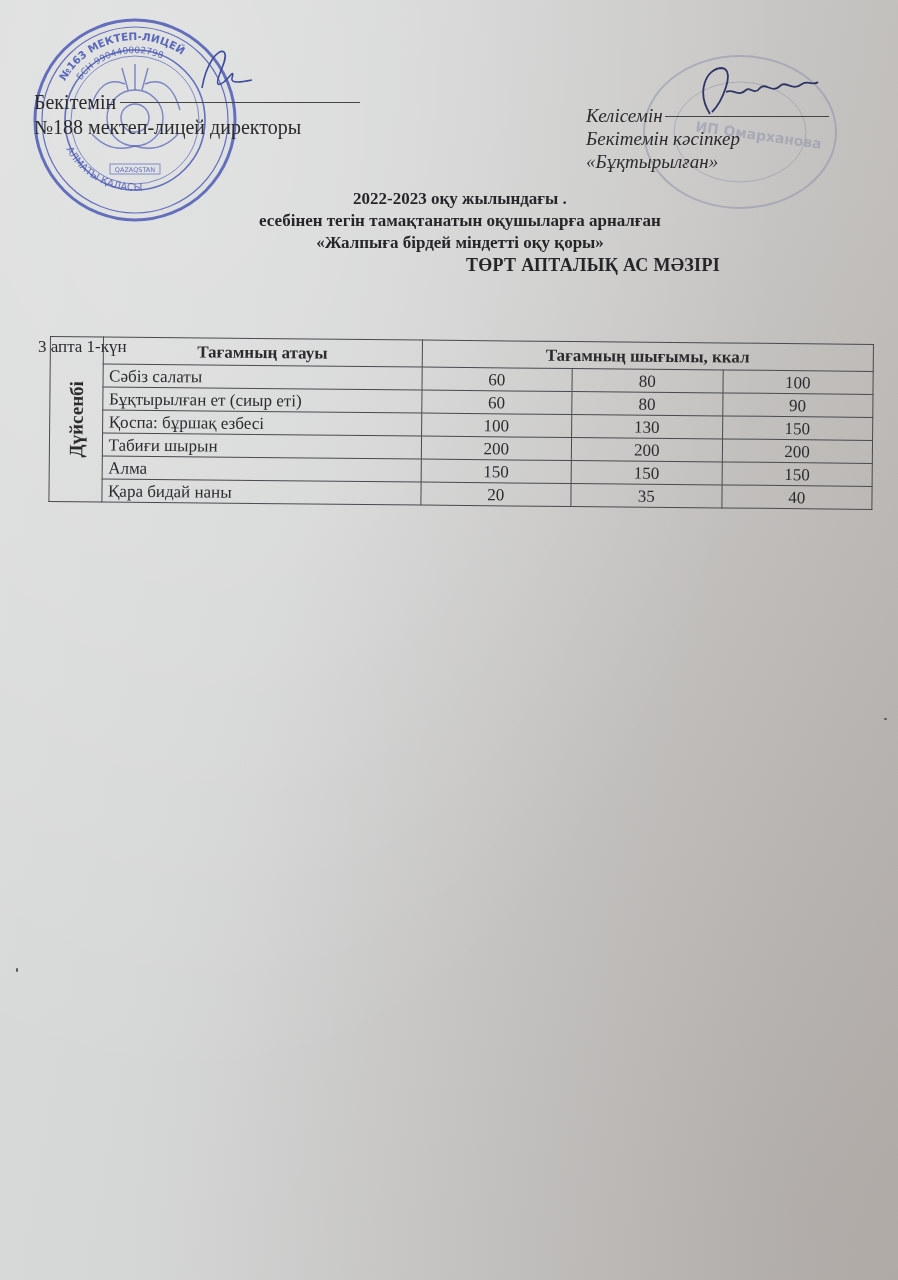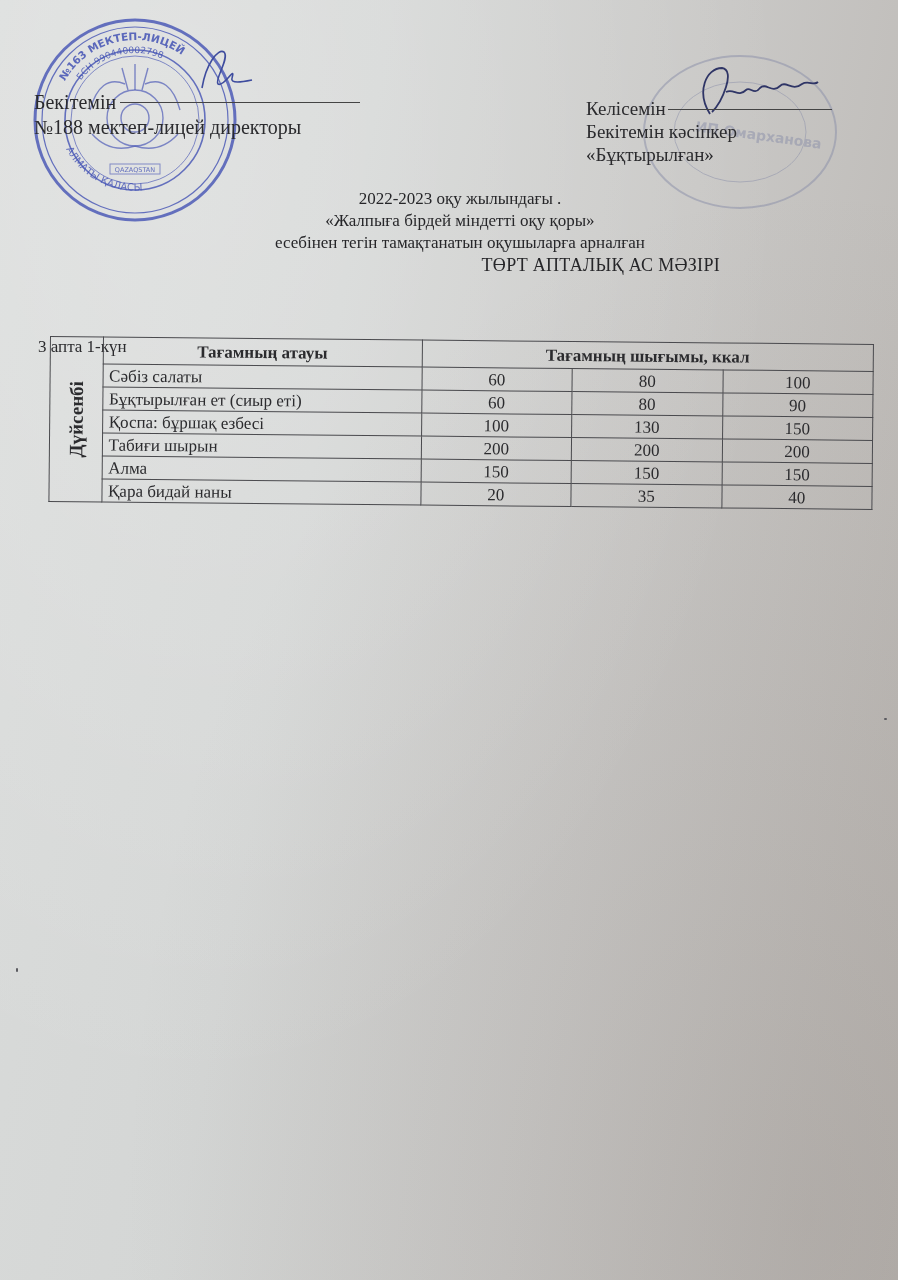--- a/index.html
+++ b/index.html
@@ -41,34 +41,35 @@
       z-index: 2;
       margin-top: 10px;
     }
     .approve .line { display: block; white-space: nowrap; }
     .approve .underline {
       display: inline-block; width: 240px;
       border-bottom: 1.5px solid #444; margin-left: 4px;
       transform: translateY(-6px);
     }
     .agree {
-      position: absolute; left: 586px; top: 97px;
+      position: absolute; left: 586px; top: 104px;
       font-size: 19px; line-height: 23px;
       z-index: 2;
+      font-style: italic;
     }
     .agree .line { display: block; white-space: nowrap; }
     .agree .underline {
       display: inline-block; width: 164px;
       border-bottom: 1.5px solid #444; margin-left: 2px;
       transform: translateY(-5px);
     }
 
     .title-block {
       position: absolute; left: 200px; top: 188px; width: 520px;
-      text-align: center; font-weight: normal;
+      text-align: center; font-weight: bold;
       font-size: 17px; line-height: 22px;
       color: #262629;
       z-index: 2;
     }
     .title-block .big { font-size: 18px; letter-spacing: 0.3px; text-align: right; }
 
     .week-day {
       position: absolute; left: 38px; top: 311px;
       font-size: 17px;
       margin-top: 26px;
@@ -179,22 +180,22 @@
 <div class="agree">
   <span class="line">
     <span>Келісемін</span><span class="underline"></span>
   </span>
   <span class="line">Бекітемін кәсіпкер</span>
   <span class="line">«Бұқтырылған»</span>
 </div>
 
 <div class="title-block">
   <div>2022-2023 оқу жылындағы .</div>
+  <div>есебінен тегін тамақтанатын оқушыларға арналған</div>
   <div>«Жалпыға бірдей міндетті оқу қоры»</div>
-  <div>есебінен тегін тамақтанатын оқушыларға арналған</div>
   <div class="big">ТӨРТ АПТАЛЫҚ АС МӘЗІРІ</div>
 </div>
 
 <div class="week-day">3 апта 1-күн</div>
 
 <table class="menu-table">
   <tbody>
       <tr>
     <td class="day-cell" rowspan="7">
       <span class="day-label">Дүйсенбі</span>

